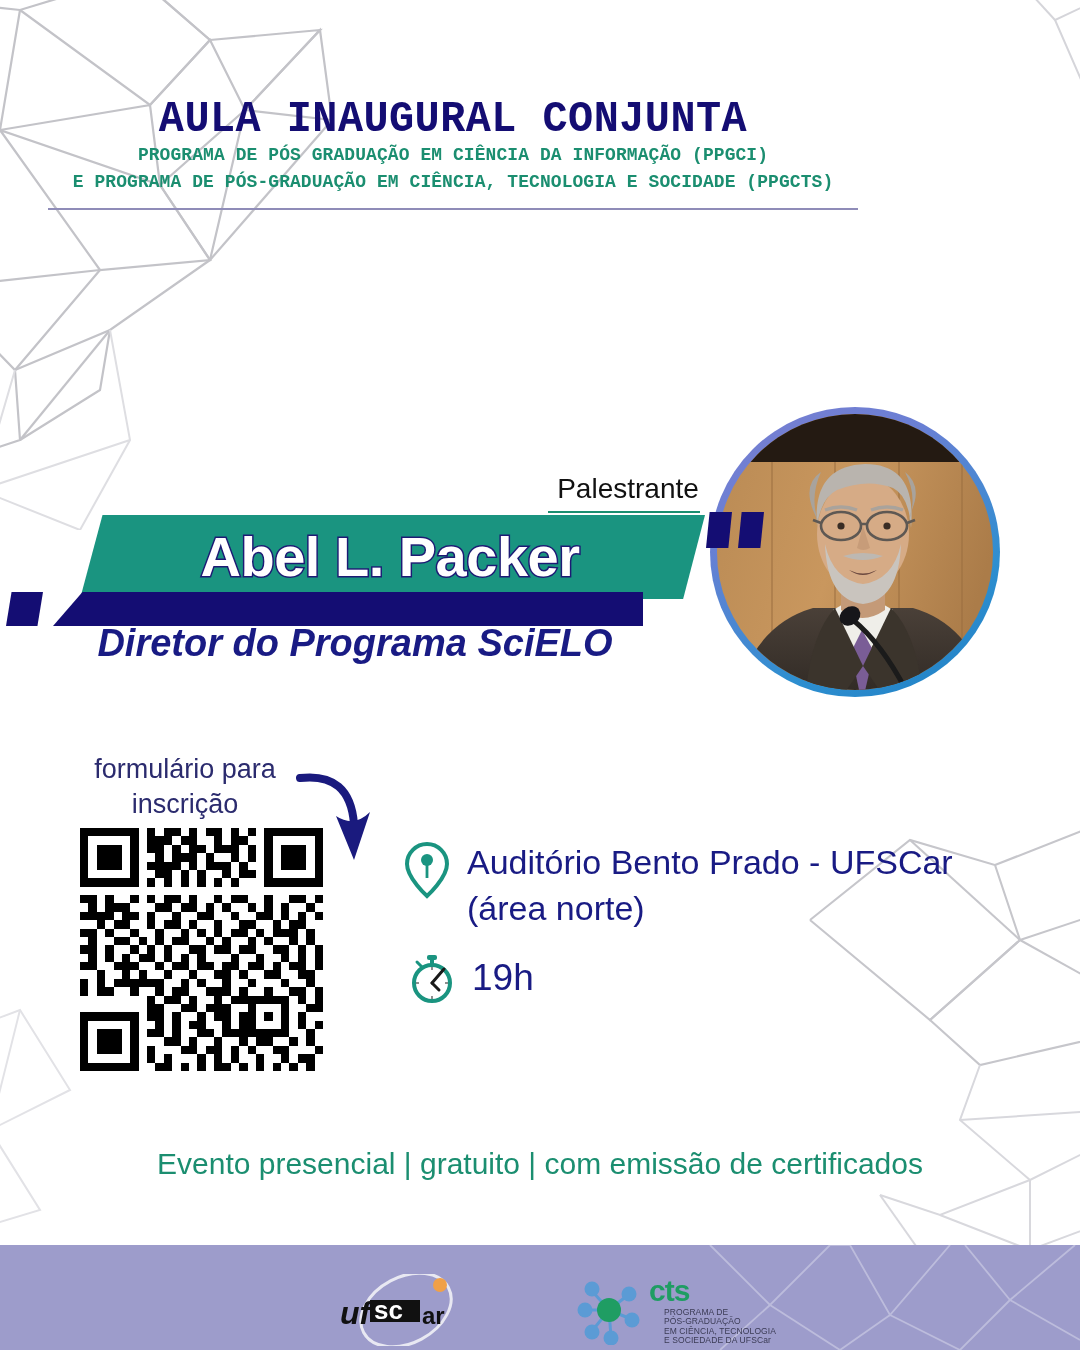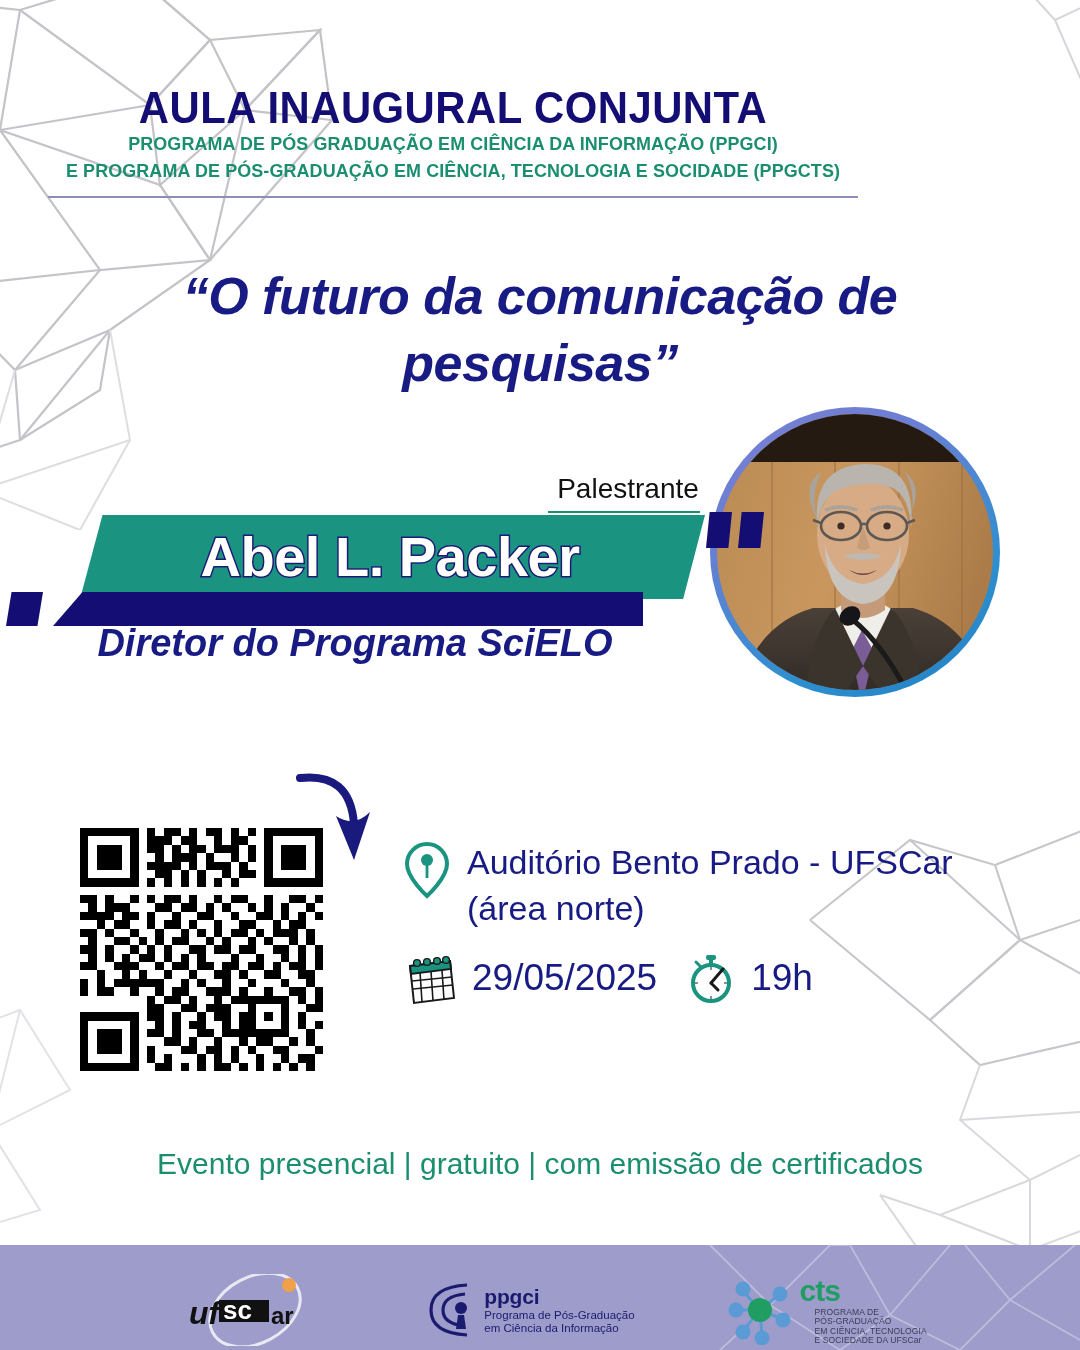--- a/index.html
+++ b/index.html
@@ -27,24 +27,25 @@
     pointer-events: none;
   }
   .bg-net-tl { left: -40px; top: -30px; width: 470px; height: 560px; }
   .bg-net-tr { right: -60px; top: -40px; width: 300px; height: 300px; }
   .bg-net-br { right: -30px; top: 820px; width: 330px; height: 480px; }
   .bg-net-bl { left: -50px; top: 980px; width: 260px; height: 300px; }
 
   
   .header {
     position: absolute;
-    top: 84px;
+    top: 96px;
     left: 0;
     width: 906px;
     text-align: center;
+    font-family: Liberation Mono, monospace;
   }
   .main-title {
     font-size: 45px;
     font-weight: bold;
     color: #140d73;
     letter-spacing: 0.5px;
     line-height: 1.05;
     font-stretch: condensed;
     transform: scaleX(0.93);
   }
@@ -365,21 +366,20 @@
     </g>
   </svg>
 
   <div class="header">
     <div class="main-title">AULA INAUGURAL CONJUNTA</div>
     <div class="sub-line">PROGRAMA DE PÓS GRADUAÇÃO EM CIÊNCIA DA INFORMAÇÃO (PPGCI)</div>
     <div class="sub-line">E PROGRAMA DE PÓS-GRADUAÇÃO EM CIÊNCIA, TECNOLOGIA E SOCIDADE (PPGCTS)</div>
     <div class="head-rule"></div>
   </div>
 
-  <div class="lecture-title">“O futuro da comunicação de pesquisas”</div>
 
   <div class="palestrante-wrap">
     <div class="palestrante">Palestrante</div>
     <div class="palestrante-rule"></div>
   </div>
 
   <div class="teal-bar"></div>
   <div class="speaker-name">Abel L. Packer</div>
   <div class="navy-bar"></div>
   <div class="navy-chip-left"></div>
@@ -448,20 +448,24 @@
 
         <path d="M108 96 Q124 90 140 96" stroke="#a9a39c" stroke-width="3.4" fill="none"></path>
         <path d="M154 96 Q170 90 186 96" stroke="#a9a39c" stroke-width="3.4" fill="none"></path>
 
         <path d="M196 290 Q168 232 136 206" stroke="#1b1b1b" stroke-width="5" fill="none"></path>
         <ellipse cx="133" cy="202" rx="11" ry="9" transform="rotate(-35 133 202)" fill="#16161a"></ellipse>
       </svg>
     </div>
   </div>
 
+  <div class="form-label">
+    <span>formulário para</span><br>
+    <span>inscrição</span>
+  </div>
 
   <svg class="arrow-svg" viewBox="0 0 80 110">
     <path d="M4 16 Q54 10 58 62" stroke="#1a1a7e" stroke-width="8" fill="none" stroke-linecap="round"></path>
     <path d="M40 54 L58 98 L74 50 Q58 66 40 54 Z" fill="#1a1a7e"></path>
   </svg>
 
   <div class="qr-box">
     <svg viewBox="0 0 29 29" width="243" height="243" shape-rendering="crispEdges">
       <rect width="29" height="29" fill="#ffffff"></rect>
       <g fill="#000000">
@@ -705,40 +709,20 @@
   <div class="detail-venue">
     <svg width="46" height="60" viewBox="0 0 46 60">
       <path d="M23 4 C12 4 3 13 3 24 C3 38 23 56 23 56 C23 56 43 38 43 24 C43 13 34 4 23 4 Z" fill="none" stroke="#1a9480" stroke-width="4"></path>
       <circle cx="23" cy="20" r="6" fill="#1a9480"></circle>
       <rect x="21.6" y="20" width="2.8" height="18" fill="#1a9480"></rect>
     </svg>
     <div class="venue-text">Auditório Bento Prado - UFSCar (área norte)</div>
   </div>
 
   <div class="detail-row2">
-    <div class="dt-item">
-      <svg width="56" height="56" viewBox="0 0 56 56">
-        <path d="M6 16 L46 11 L50 48 L10 53 Z" fill="#ffffff" stroke="#1a1a1a" stroke-width="2"></path>
-        <path d="M6 16 L46 11 L47 19 L7 24 Z" fill="#1a9480" stroke="#1a1a1a" stroke-width="2"></path>
-        <g fill="none" stroke="#1a1a1a" stroke-width="1.6">
-          <line x1="8" y1="31" x2="48" y2="27"></line>
-          <line x1="9" y1="39" x2="49" y2="35"></line>
-          <line x1="16" y1="22" x2="18" y2="52"></line>
-          <line x1="27" y1="21" x2="29" y2="51"></line>
-          <line x1="38" y1="20" x2="40" y2="50"></line>
-        </g>
-        <g fill="#1a9480" stroke="#1a1a1a" stroke-width="1.4">
-          <circle cx="13" cy="13" r="3.4"></circle>
-            <circle cx="23" cy="12" r="3.4"></circle>
-          <circle cx="33" cy="11" r="3.4"></circle>
-            <circle cx="42" cy="10" r="3.4"></circle>
-        </g>
-      </svg>
-      <div class="dt-text">29/05/2025</div>
-    </div>
 
     <div class="dt-item">
       <svg width="56" height="56" viewBox="0 0 56 56">
         <circle cx="28" cy="33" r="18" fill="#ffffff" stroke="#1a9480" stroke-width="4"></circle>
         <rect x="23" y="5" width="10" height="5" rx="2" fill="#1a9480"></rect>
         <rect x="26" y="9" width="4" height="6" fill="#1a9480"></rect>
         <path d="M13 12 L18 17" stroke="#1a9480" stroke-width="3" stroke-linecap="round"></path>
         <g stroke="#444" stroke-width="1.2">
           <line x1="28" y1="17" x2="28" y2="20"></line>
             <line x1="28" y1="46" x2="28" y2="49"></line>
@@ -776,33 +760,20 @@
         <svg viewBox="0 0 150 72" width="150" height="72">
           <ellipse cx="72" cy="36" rx="48" ry="33" transform="rotate(-28 72 36)" fill="none" stroke="#e8e8f2" stroke-width="3"></ellipse>
           <circle cx="106" cy="11" r="7" fill="#f0a048"></circle>
           <text x="6" y="50" font-family="'Liberation Sans',sans-serif" font-size="32" font-weight="bold" fill="#111111" font-style="italic">uf</text>
           <rect x="36" y="26" width="50" height="22" fill="#111111"></rect>
           <text x="40" y="45" font-family="'Liberation Sans',sans-serif" font-size="26" font-weight="bold" fill="#ffffff">sc</text>
           <text x="88" y="50" font-family="'Liberation Sans',sans-serif" font-size="24" font-weight="bold" fill="#111111">ar</text>
         </svg>
       </div>
 
-      <div class="logo-ppgci">
-        <svg width="54" height="62" viewBox="0 0 54 62">
-          <path d="M42 6 Q6 8 6 31 Q6 54 42 56" fill="none" stroke="#1a1a6e" stroke-width="3.2"></path>
-          <path d="M40 15 Q18 17 18 31 Q18 45 40 47" fill="none" stroke="#1a1a6e" stroke-width="3.2"></path>
-          <circle cx="36" cy="29" r="6" fill="#1a1a6e"></circle>
-          <path d="M33 36 L39 36 L41 50 L31 50 Z" fill="#1a1a6e"></path>
-        </svg>
-        <div class="ppgci-text-wrap">
-          <div class="ppgci-title">ppgci</div>
-          <div class="ppgci-sub">Programa de Pós-Graduação</div>
-          <div class="ppgci-sub">em Ciência da Informação</div>
-        </div>
-      </div>
 
       <div class="logo-cts">
         <svg width="66" height="70" viewBox="0 0 66 70">
           <g stroke="#5b9bd5" stroke-width="3">
             <line x1="33" y1="35" x2="16" y2="16"></line>
             <line x1="33" y1="35" x2="10" y2="35"></line>
             <line x1="33" y1="35" x2="16" y2="56"></line>
             <line x1="33" y1="35" x2="52" y2="20"></line>
             <line x1="33" y1="35" x2="55" y2="44"></line>
             <line x1="33" y1="35" x2="35" y2="62"></line>

